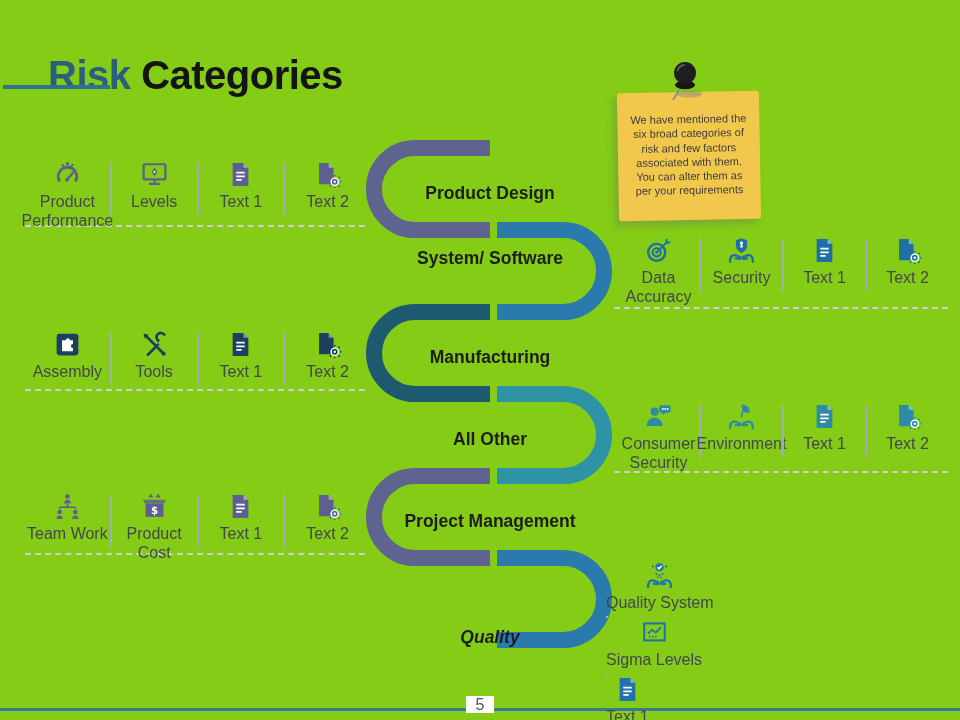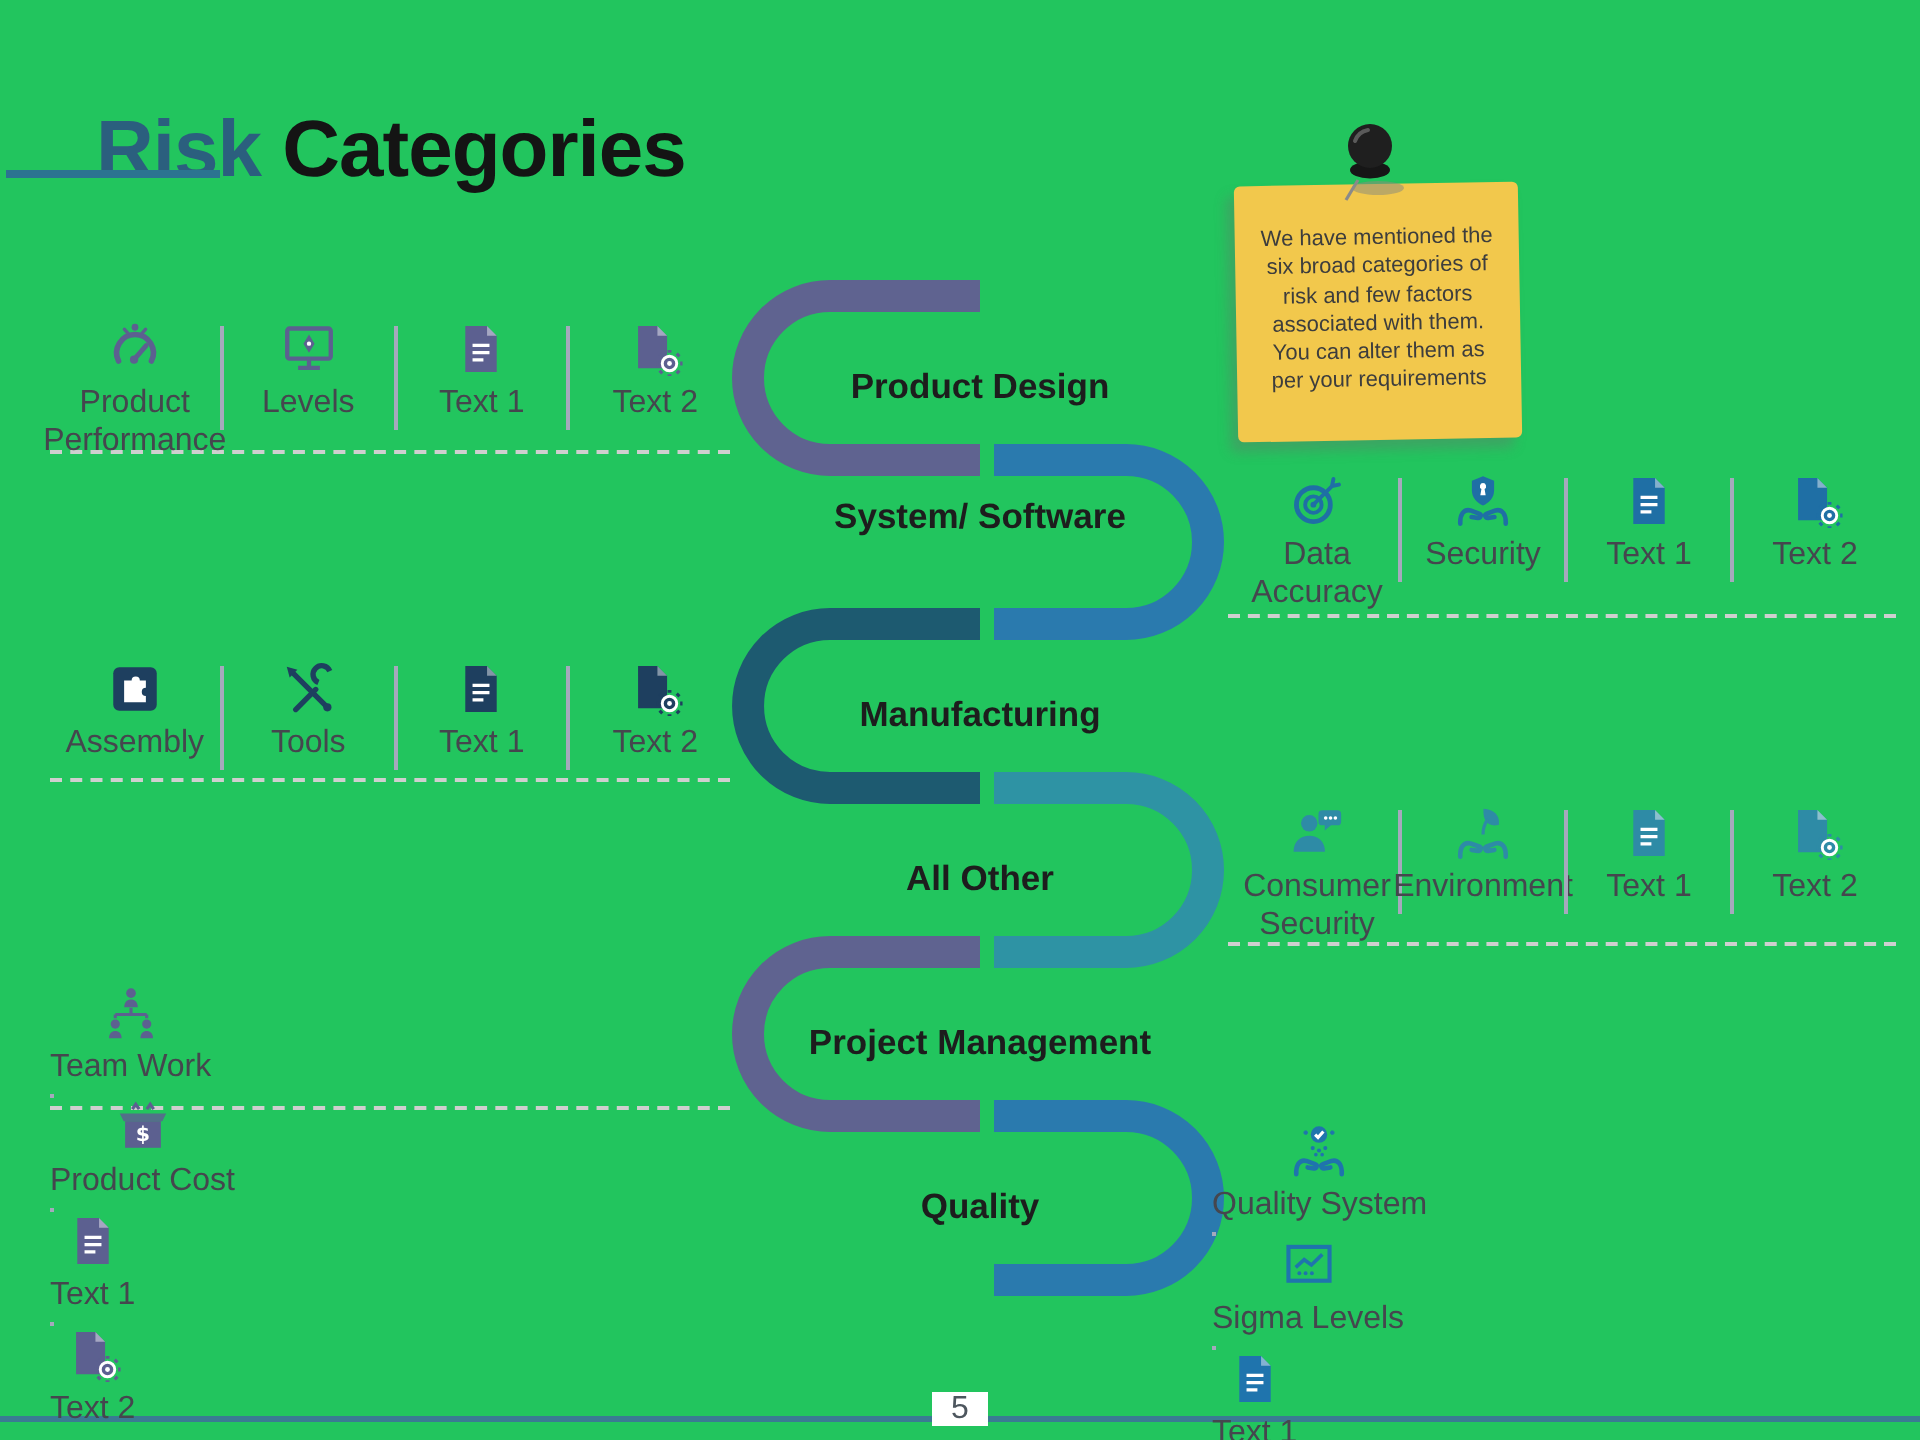--- a/index.html
+++ b/index.html
@@ -1,18 +1,18 @@
 <!DOCTYPE html>
 <html><head>
 <meta charset="utf-8">
 <style>
   html,body{margin:0;padding:0;}
   body{width:960px;height:720px;overflow:hidden;background:#ffffff;
        font-family:"Liberation Sans","DejaVu Sans",sans-serif;}
-  .slide{position:relative;width:960px;height:720px;background:#22c55e;overflow:hidden;}
+  .slide{position:relative;width:960px;height:720px;background:#84cc16;overflow:hidden;}
 
   
   .title{position:absolute;left:48px;top:26px;font-size:40px;font-weight:bold;letter-spacing:-0.5px;white-space:nowrap;}
   .title .accent{color:#2B5F7E;}
   .title .rest{color:#141414;}
   .title-rule{position:absolute;left:3px;top:85px;width:107px;height:4px;background:#2C7391;}
 
   
   #serpentine{position:absolute;left:0;top:0;z-index:1;}
 
@@ -170,21 +170,21 @@
       <path d="M 490 476 L 415 476 A 41 41 0 0 0 415 558 L 490 558" fill="none" stroke="#5F6390" stroke-width="16"></path>
       <path d="M 497 558 L 563 558 A 41 41 0 0 1 563 640 L 497 640" fill="none" stroke="#2A7AAE" stroke-width="16"></path>
     </svg>
 
   <div id="labels">
       <div class="cat-label" style="left: 320px; top: 183px;">Product Design</div>
       <div class="cat-label" style="left: 320px; top: 248px;">System/ Software</div>
       <div class="cat-label" style="left: 320px; top: 347px;">Manufacturing</div>
       <div class="cat-label" style="left: 320px; top: 429px;">All Other</div>
       <div class="cat-label" style="left: 320px; top: 511px;">Project Management</div>
-      <div class="cat-label" style="left: 320px; top: 593px;">Quality</div>
+      <div class="cat-label" style="left: 320px; top: 627px; font-style: italic;">Quality</div>
     </div>
   <div id="groups">
       <div class="icon-group" style="top: 160px; left: 25px; width: 345px; color: rgb(92, 96, 144);">
         <div class="icell">
           <svg viewBox="0 0 24 24">
             <use href="#sym-gauge"></use>
           </svg>
           <div class="ilabel">Product Performance</div>
         </div>
         <div class="isep"></div>
@@ -289,21 +289,21 @@
           <div class="ilabel">Text 1</div>
         </div>
         <div class="isep"></div>
         <div class="icell">
           <svg viewBox="0 0 24 24">
             <use href="#sym-doc-gear"></use>
           </svg>
           <div class="ilabel">Text 2</div>
         </div>
       </div>
-      <div class="icon-group" style="top: 492px; left: 25px; width: 345px; color: rgb(92, 96, 144); flex-direction: column;">
+      <div class="icon-group" style="top: 492px; left: 25px; width: 345px; color: rgb(92, 96, 144);">
         <div class="icell">
           <svg viewBox="0 0 24 24">
             <use href="#sym-team"></use>
           </svg>
           <div class="ilabel">Team Work</div>
         </div>
         <div class="isep"></div>
         <div class="icell">
           <svg viewBox="0 0 24 24">
             <use href="#sym-box-dollar"></use>

